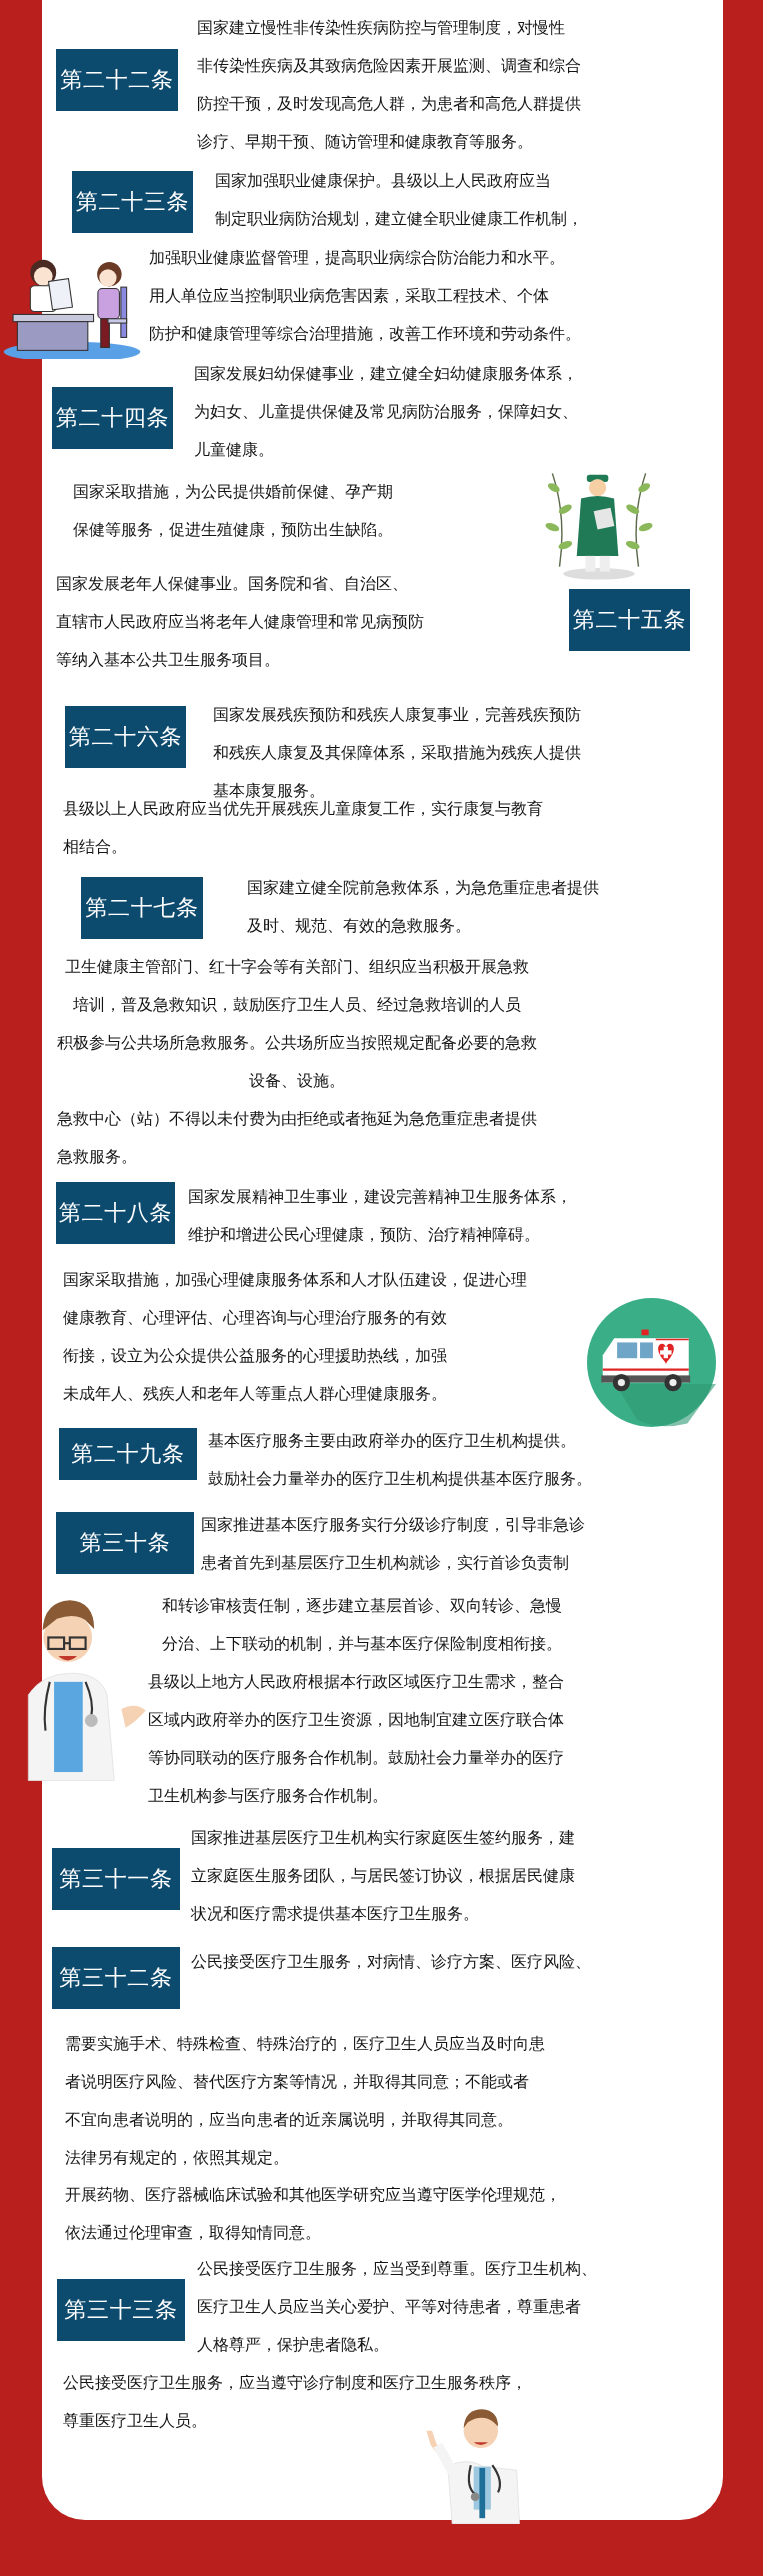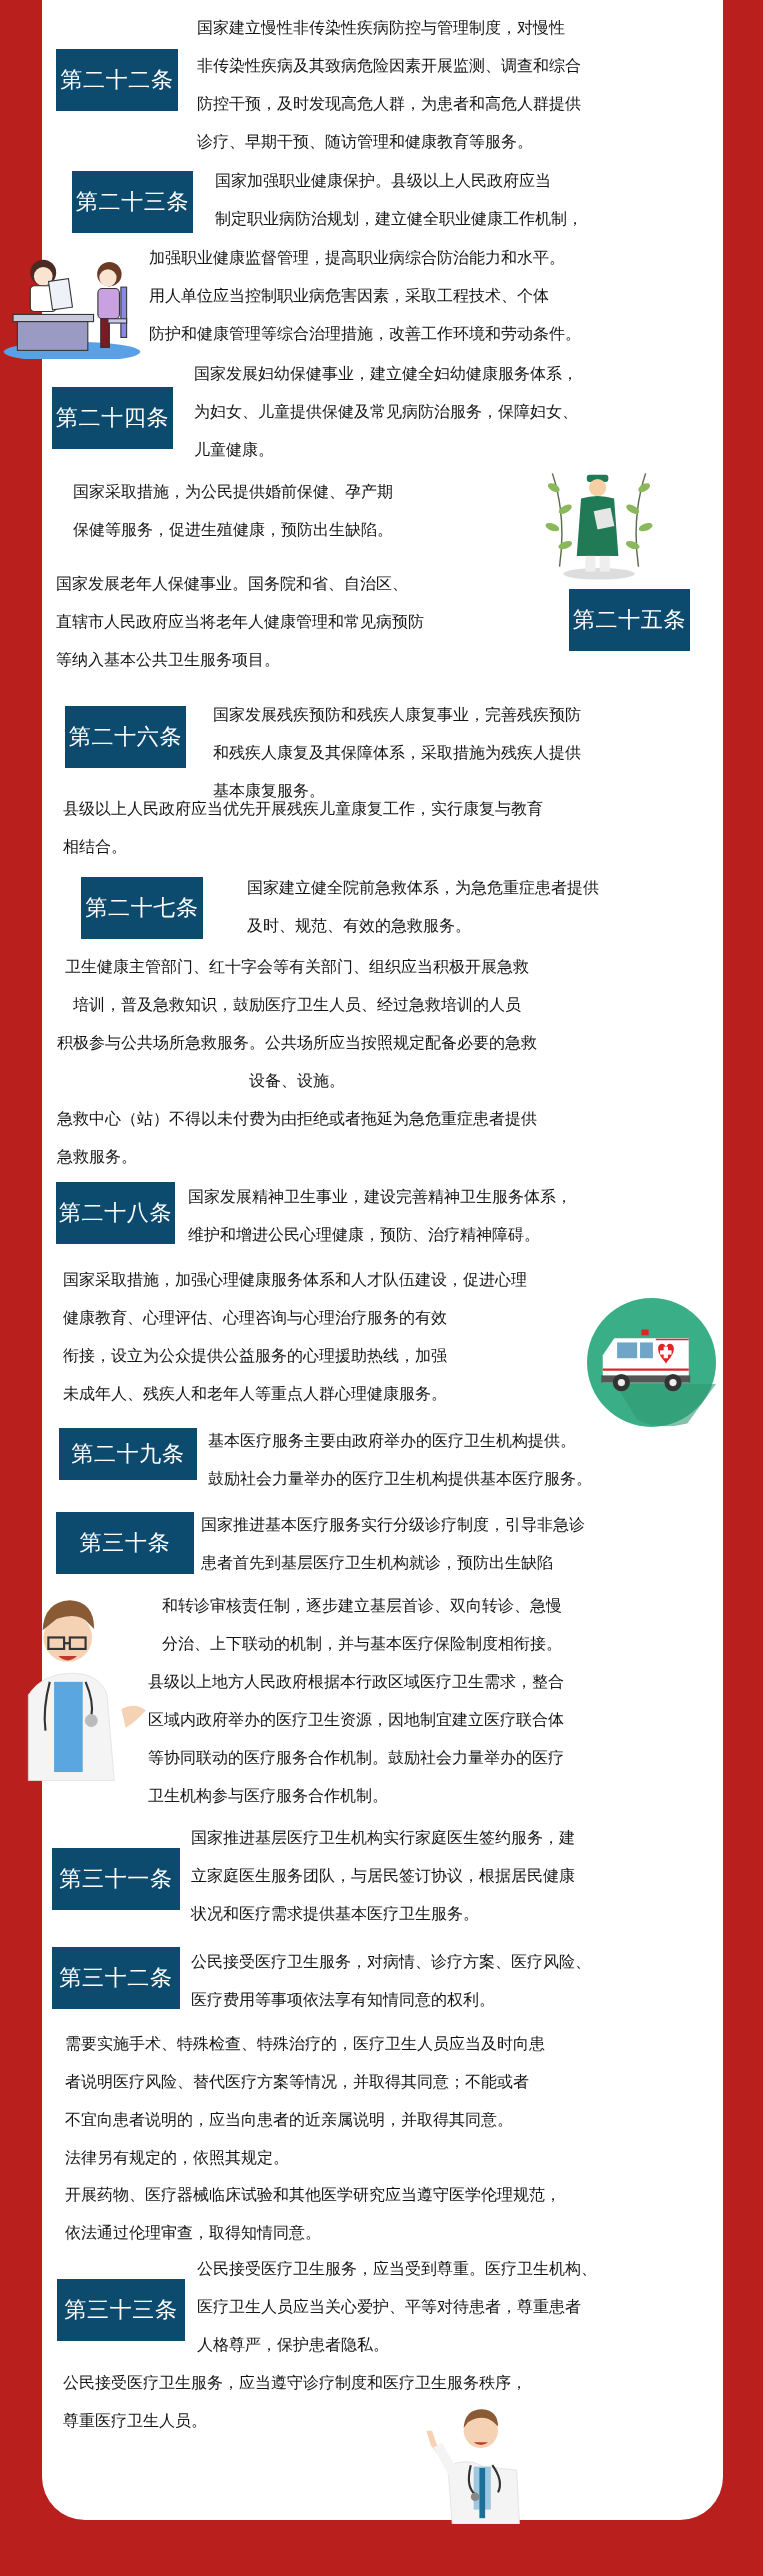--- a/index.html
+++ b/index.html
@@ -185,21 +185,21 @@
 
 <div class="tag" style="left:59px;top:1428px;width:138px;height:52px;">第二十九条</div>
 <div class="para" style="left:208px;top:1422px;">
   <span>基本医疗服务主要由政府举办的医疗卫生机构提供。</span>
   <span>鼓励社会力量举办的医疗卫生机构提供基本医疗服务。</span>
 </div>
 
 <div class="tag" style="left:56px;top:1512px;width:138px;height:62px;">第三十条</div>
 <div class="para" style="left:201px;top:1506px;">
   <span>国家推进基本医疗服务实行分级诊疗制度，引导非急诊</span>
-  <span>患者首先到基层医疗卫生机构就诊，预防出生缺陷</span>
+  <span>患者首先到基层医疗卫生机构就诊，实行首诊负责制</span>
 </div>
 <div class="para" style="left:162px;top:1587px;">
   <span>和转诊审核责任制，逐步建立基层首诊、双向转诊、急慢</span>
   <span>分治、上下联动的机制，并与基本医疗保险制度相衔接。</span>
 </div>
 <div class="para" style="left:148px;top:1663px;">
   <span>县级以上地方人民政府根据本行政区域医疗卫生需求，整合</span>
   <span>区域内政府举办的医疗卫生资源，因地制宜建立医疗联合体</span>
   <span>等协同联动的医疗服务合作机制。鼓励社会力量举办的医疗</span>
   <span>卫生机构参与医疗服务合作机制。</span>
@@ -224,21 +224,20 @@
 <div class="tag" style="left:52px;top:1848px;width:128px;height:62px;">第三十一条</div>
 <div class="para" style="left:191px;top:1819px;">
   <span>国家推进基层医疗卫生机构实行家庭医生签约服务，建</span>
   <span>立家庭医生服务团队，与居民签订协议，根据居民健康</span>
   <span>状况和医疗需求提供基本医疗卫生服务。</span>
 </div>
 
 <div class="tag" style="left:52px;top:1947px;width:128px;height:62px;">第三十二条</div>
 <div class="para" style="left:191px;top:1943px;">
   <span>公民接受医疗卫生服务，对病情、诊疗方案、医疗风险、</span>
-  <span>医疗费用等事项依法享有知情同意的权利。</span>
 </div>
 <div class="para" style="left:65px;top:2025px;">
   <span>需要实施手术、特殊检查、特殊治疗的，医疗卫生人员应当及时向患</span>
   <span>者说明医疗风险、替代医疗方案等情况，并取得其同意；不能或者</span>
   <span>不宜向患者说明的，应当向患者的近亲属说明，并取得其同意。</span>
 </div>
 <div class="para" style="left:65px;top:2139px;">
   <span>法律另有规定的，依照其规定。</span>
 </div>
 <div class="para" style="left:65px;top:2176px;">

